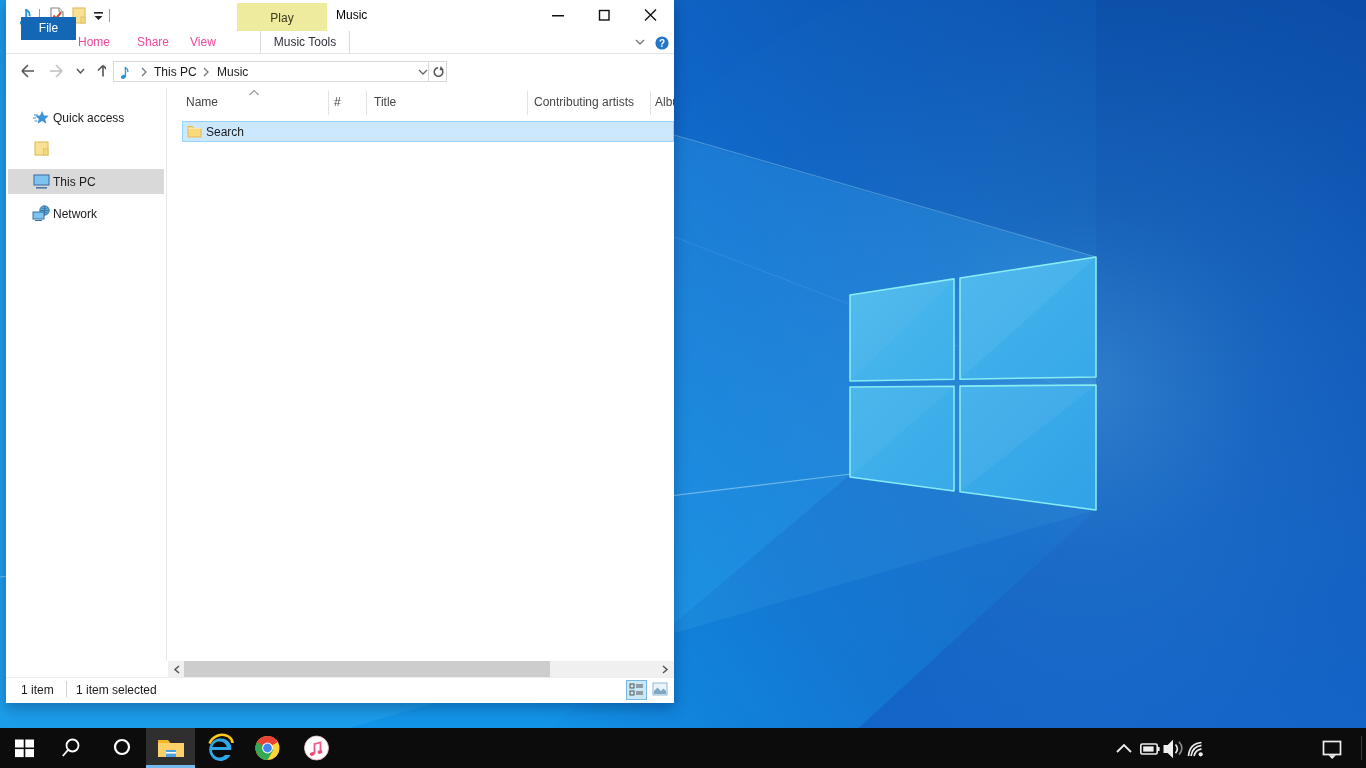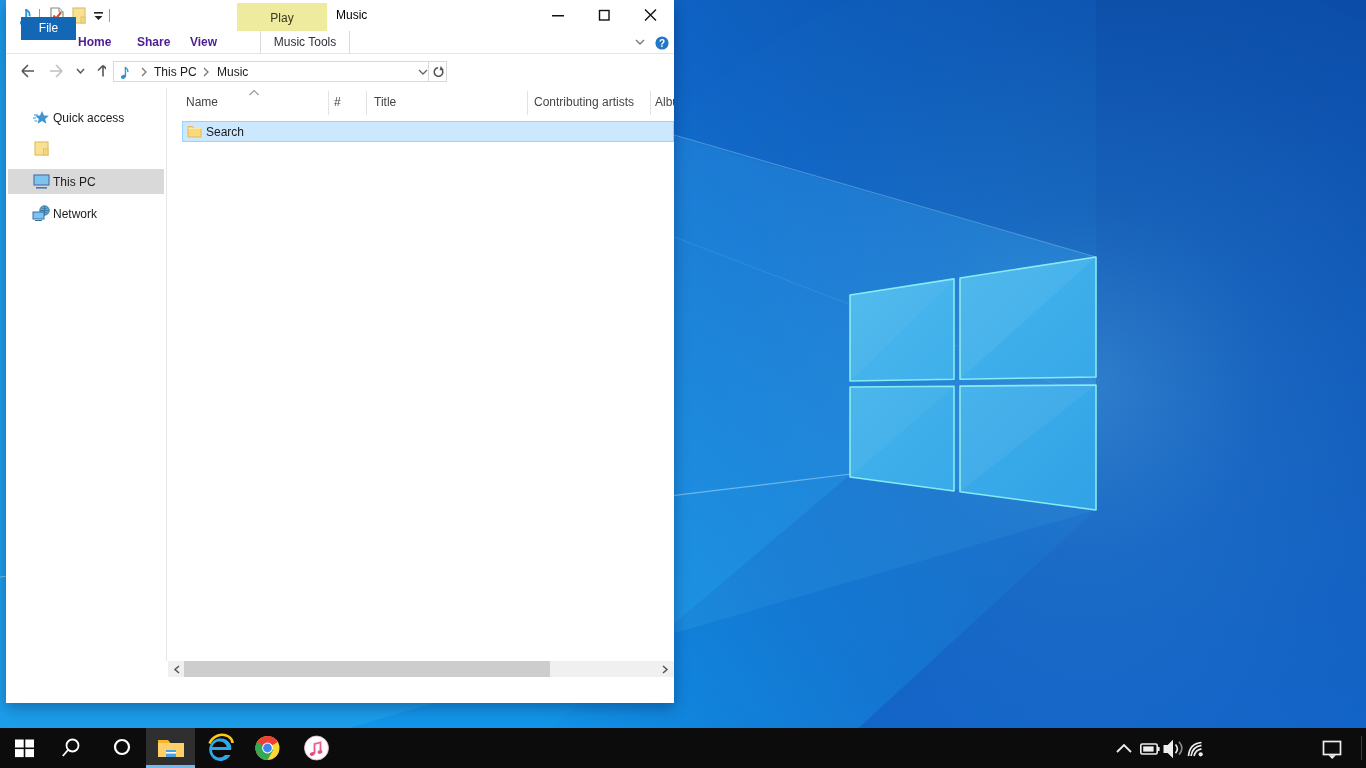--- a/index.html
+++ b/index.html
@@ -14,21 +14,21 @@
 #qatsep1{left:33px;top:9px;width:1px;height:13px;background:#9a9a9a;}
 #qatsep2{left:103px;top:9px;width:1px;height:13px;background:#9a9a9a;}
 #playtab{left:231px;top:3px;width:90px;height:28px;background:#eeeb9e;
   text-align:center;line-height:31px;color:#3a3a1e;}
 #wtitle{left:330px;top:8px;color:#000;}
 
 .cap{top:0;height:31px;width:46px;}
 
 #tabrow{left:0;top:31px;width:668px;height:23px;background:#fff;border-bottom:1px solid #e5e5e5;}
 #filetab{left:3px;top:17px;width:55px;height:23px;background:#1467b5;color:#fff;text-align:center;line-height:22px;margin-left:12px;}
-.tab{top:0;height:23px;line-height:22px;color:#4c1d95;font-weight:bold;}
+.tab{top:0;height:23px;line-height:22px;color:#ec4899;}
 #mttab{left:231px;top:31px;width:90px;height:23px;border-left:1px solid #dadada;border-right:1px solid #dadada;
   text-align:center;line-height:22px;color:#30303c;margin-left:23px;}
 
 #navrow{left:0;top:54px;width:668px;height:34px;background:#fff;}
 #addrbox{left:107px;top:7px;width:316px;height:21px;border:1px solid #d9d9d9;background:#fff;}
 #refbox{left:423px;top:7px;width:18px;height:21px;border:1px solid #d9d9d9;border-left:none;background:#fff;}
 #searchbox{left:454px;top:7px;width:201px;height:21px;border:1px solid #d9d9d9;background:#fff;color:#666;line-height:19px;}
 .sbitem{left:0;width:100%;height:24px;line-height:24px;}
 .sbtxt{position:absolute;left:47px;top:0;}
 #sbsel{left:2px;top:169px;width:156px;height:25px;background:#d9d9d9;}
@@ -241,20 +241,38 @@
     <div class="abs" id="hthumb"></div>
     <svg class="abs" style="left:5px;top:4px" width="8" height="9">
         <path d="M6 1 l-4 3.5 4 3.5" fill="none" stroke="#555" stroke-width="1.5"></path>
       </svg>
 
     <svg class="abs" style="left:493px;top:4px" width="8" height="9">
         <path d="M2 1 l4 3.5 -4 3.5" fill="none" stroke="#555" stroke-width="1.5"></path>
       </svg>
   </div>
 
+  <div class="abs" id="statusbar">
+    <div class="abs" style="left:15px;top:5px;">1 item</div>
+    <div class="abs" style="left:60px;top:3px;width:1px;height:16px;background:#d0d0d0;"></div>
+    <div class="abs" style="left:70px;top:5px;">1 item selected</div>
+    <div class="abs" style="left:620px;top:2px;width:21px;height:20px;background:#cbe8f6;border:1px solid #78b8dc;">
+      <svg width="19" height="18" viewBox="0 0 19 18">
+        <rect x="3" y="3" width="4" height="4" fill="none" stroke="#555" stroke-width="1"></rect>
+        <rect x="3" y="10" width="4" height="4" fill="none" stroke="#555" stroke-width="1"></rect>
+        <path d="M9 4 h7 M9 6 h7 M9 11 h7 M9 13 h7" stroke="#555" stroke-width="1"></path>
+      </svg>
+    </div>
+    <div class="abs" style="left:646px;top:4px;">
+      <svg width="16" height="14" viewBox="0 0 16 14">
+        <rect x="1" y="1" width="14" height="12" fill="#eaf4fb" stroke="#90b6cf" stroke-width="1"></rect>
+        <path d="M2 9 l3.5-3.5 3.5 3.5 2.5-2.5 2.5 2.5 v3 h-12z" fill="#7fa8c5"></path>
+      </svg>
+    </div>
+  </div>
 </div>
 
 <div id="taskbar">
   <div id="febtn"></div>
     <div id="feline"></div>
   <svg class="ticon" style="left:15px" width="20" height="40" viewBox="0 0 20 40">
     <rect x="0" y="11.5" width="8.7" height="8" fill="#fff"></rect>
       <rect x="10.3" y="11.5" width="8.7" height="8" fill="#fff"></rect>
     <rect x="0" y="21.1" width="8.7" height="8" fill="#fff"></rect>
       <rect x="10.3" y="21.1" width="8.7" height="8" fill="#fff"></rect>

